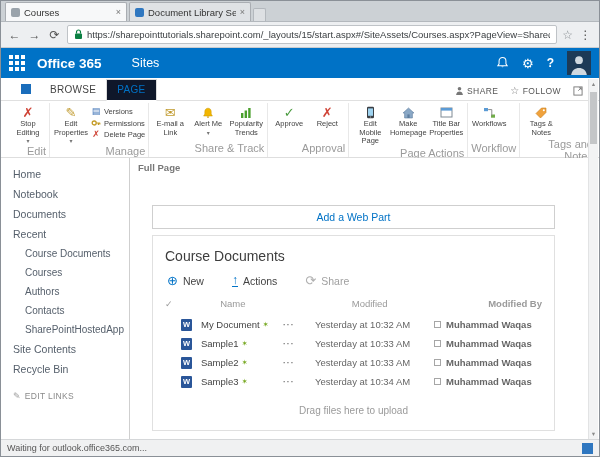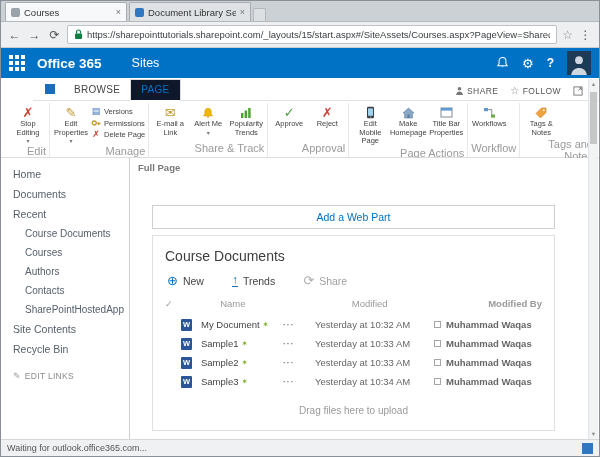--- a/index.html
+++ b/index.html
@@ -30,21 +30,21 @@
   .waffle{display:grid;grid-template-columns:repeat(3,4px);grid-gap:2px;margin-right:12px;}
   .waffle i{width:4px;height:4px;background:#fff;display:block;}
   .brand{font-size:13.5px;font-weight:bold;margin-right:30px;}
   .sitelink{font-size:12.5px;}
   .suiteright{margin-left:auto;display:flex;align-items:center;gap:13px;}
   .sicon{font-size:13px;color:#fff;line-height:1;}
   .sicon.help{font-weight:bold;font-size:12px;}
   .avatar{width:24px;height:24px;display:block;}
 
   
-  .ribbontabs{height:23px;background:#fff;display:flex;align-items:flex-end;padding:0 10px;border-bottom:1px solid #e0e0e0;position:relative;flex:none;margin-left:32px;}
+  .ribbontabs{height:23px;background:#fff;display:flex;align-items:flex-end;padding:0 18px;border-bottom:1px solid #e0e0e0;position:relative;flex:none;}
   .spbadge{width:10px;height:10px;background:#1a6dbb;margin:0 9px 6px 2px;flex:none;}
   .rtab{font-size:10px;color:#444;padding:4px 10px 5px;letter-spacing:.3px;}
   .rtab.active{color:#0072c6;background:#0f172a;border:1px solid #dcdcdc;border-bottom:1px solid #fff;margin-bottom:-1px;}
   .rtright{position:absolute;right:16px;bottom:4px;display:flex;align-items:center;gap:12px;}
   .rtbtn{display:flex;align-items:center;gap:3px;font-size:8.5px;color:#555;letter-spacing:.4px;}
   .fstar{font-size:10px;color:#777;}
 
   
   .ribbonbody{height:57px;background:#fff;border-bottom:1px solid #dedede;display:flex;align-items:stretch;padding:2px 2px 0 6px;flex:none;}
   .rgroup{display:flex;flex-direction:column;border-right:1px solid #e8e8e8;padding:0 3px;}
@@ -368,20 +368,21 @@
       </div>
       <div class="gname">Tags and Notes</div>
     </div>
 
   </div>
 
   <div class="pagebody">
 
     <div class="sidebar">
       <div class="nav-item">Home</div>
+      <div class="nav-item">Notebook</div>
       <div class="nav-item">Documents</div>
       <div class="nav-item header">Recent</div>
       <div class="nav-item child">Course Documents</div>
       <div class="nav-item child">Courses</div>
       <div class="nav-item child">Authors</div>
       <div class="nav-item child">Contacts</div>
       <div class="nav-item child">SharePointHostedApp</div>
       <div class="nav-item">Site Contents</div>
       <div class="nav-item">Recycle Bin</div>
       <div class="editlinks">
@@ -400,21 +401,21 @@
       <div class="webpart">
         <div class="wp-title">Course Documents</div>
 
         <div class="cmdbar">
           <span class="cmd">
             <span class="cicon">⊕</span>
             <span>New</span>
           </span>
           <span class="cmd">
             <span class="cicon upicon">↑</span>
-            <span>Trends</span>
+            <span>Actions</span>
           </span>
           <span class="cmd disabled">
             <span class="cicon">⟳</span>
             <span>Share</span>
           </span>
         </div>
 
         <div class="hrow">
           <span class="c-check">✓</span>
           <span class="c-icon"></span>

